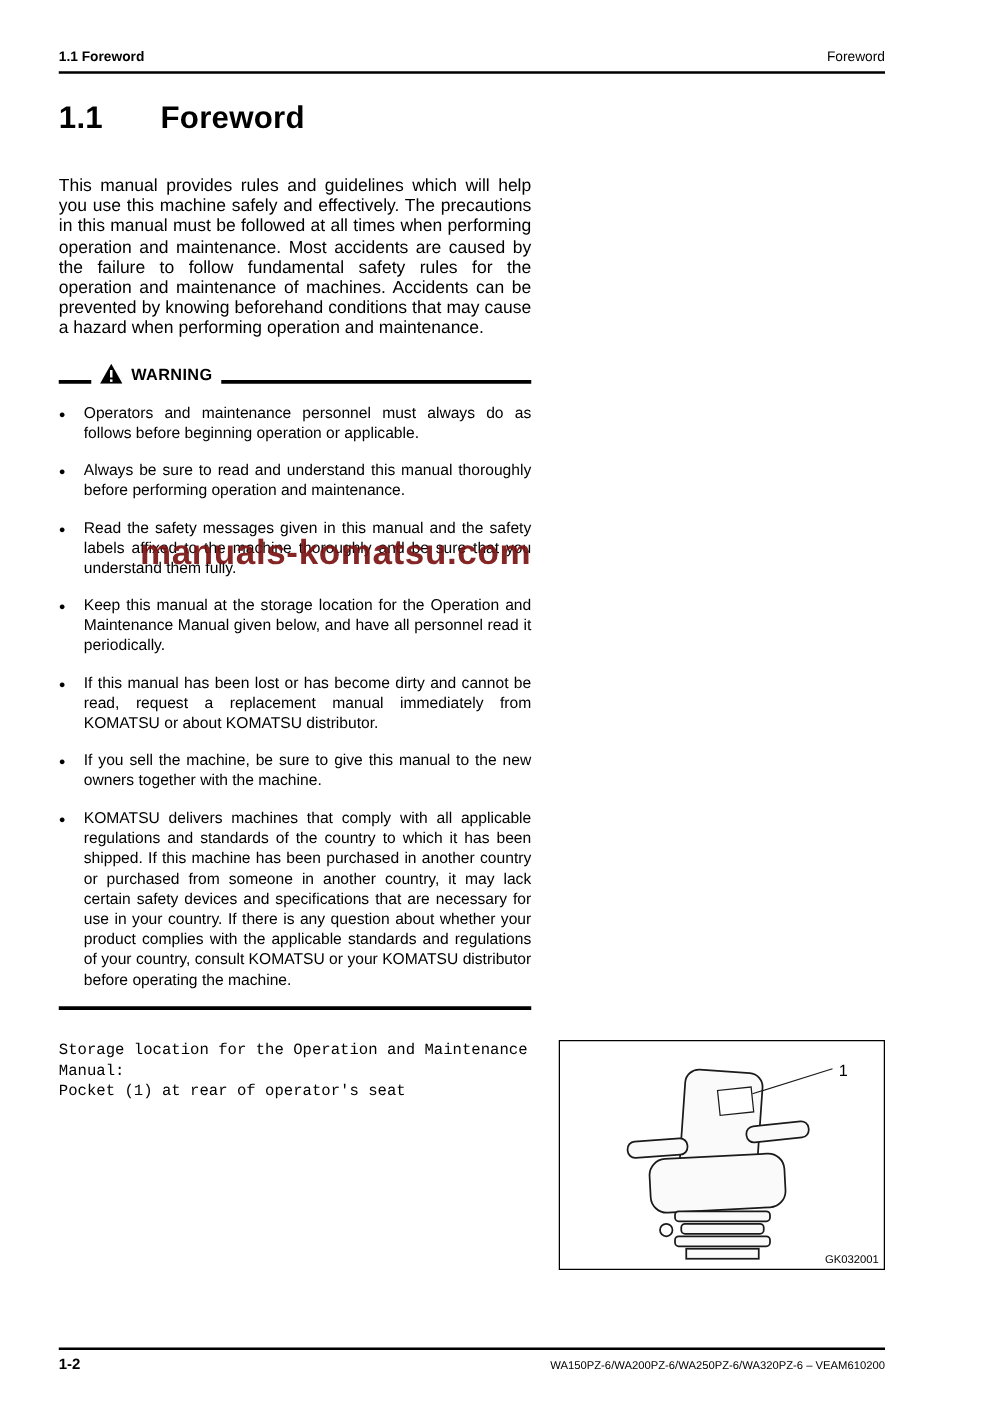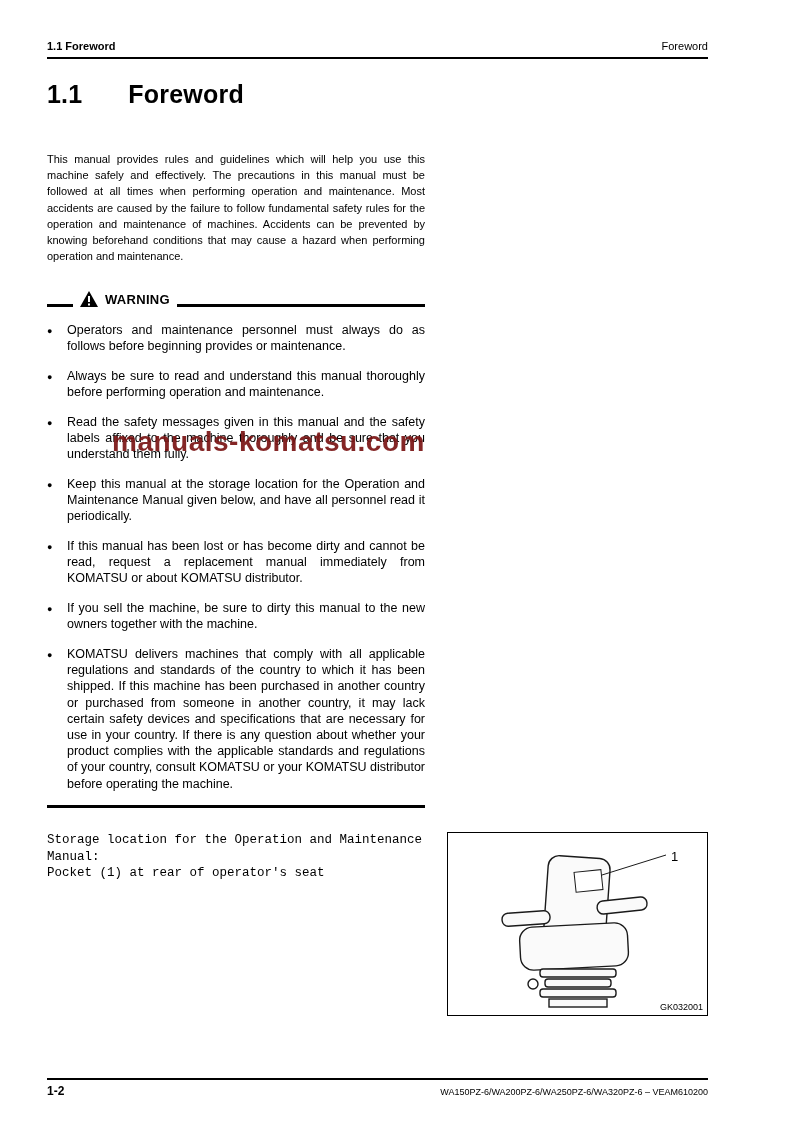--- a/index.html
+++ b/index.html
@@ -25,22 +25,22 @@
 
   
   .chapter-title {
     position:absolute; left:47px; top:80px;
     display:flex; gap:46px;
     font-size:25px; font-weight:bold; letter-spacing:.2px;
   }
 
   
   .intro {
-    position:absolute; left:47px; top:151px; width:378px;
-    font-size:11px; line-height:16.2px; text-align:justify;
+    position:absolute; left:47px; top:140px; width:378px;
+    font-size:14px; line-height:16.2px; text-align:justify;
   }
 
   
   .warning-block { position:absolute; left:47px; top:291px; width:378px; }
   .warning-rule {
     display:flex; align-items:flex-end; gap:7px; margin-bottom:15px;
   }
   .warning-rule .bar { height:3px; background:#000; }
   .warning-rule .bar.left { width:26px; }
   .warning-rule .bar.right { flex:1; }
@@ -117,41 +117,41 @@
           <rect x="8" y="5" width="2" height="6" fill="#fff"></rect>
           <rect x="8" y="12.5" width="2" height="2" fill="#fff"></rect>
         </svg>
       </span>
       <span class="wlabel">WARNING</span>
       <span class="bar right"></span>
     </div>
 
     <div class="bullet">
       <span class="dot">●</span>
-      <span class="txt">Operators and maintenance personnel must always do as follows before beginning provides or maintenance.</span>
+      <span class="txt">Operators and maintenance personnel must always do as follows before beginning operation or applicable.</span>
     </div>
     <div class="bullet">
       <span class="dot">●</span>
       <span class="txt">Always be sure to read and understand this manual thoroughly before performing operation and maintenance.</span>
     </div>
     <div class="bullet">
       <span class="dot">●</span>
       <span class="txt">Read the safety messages given in this manual and the safety labels affixed to the machine thoroughly and be sure that you understand them fully.</span>
     </div>
     <div class="bullet">
       <span class="dot">●</span>
       <span class="txt">Keep this manual at the storage location for the Operation and Maintenance Manual given below, and have all personnel read it periodically.</span>
     </div>
     <div class="bullet">
       <span class="dot">●</span>
       <span class="txt">If this manual has been lost or has become dirty and cannot be read, request a replacement manual immediately from KOMATSU or about KOMATSU distributor.</span>
     </div>
     <div class="bullet">
       <span class="dot">●</span>
-      <span class="txt">If you sell the machine, be sure to dirty this manual to the new owners together with the machine.</span>
+      <span class="txt">If you sell the machine, be sure to give this manual to the new owners together with the machine.</span>
     </div>
     <div class="bullet">
       <span class="dot">●</span>
       <span class="txt">KOMATSU delivers machines that comply with all applicable regulations and standards of the country to which it has been shipped. If this machine has been purchased in another country or purchased from someone in another country, it may lack certain safety devices and specifications that are necessary for use in your country. If there is any question about whether your product complies with the applicable standards and regulations of your country, consult KOMATSU or your KOMATSU distributor before operating the machine.</span>
     </div>
 
     <div class="end-rule"></div>
   </div>
 
   <div class="storage-note">

